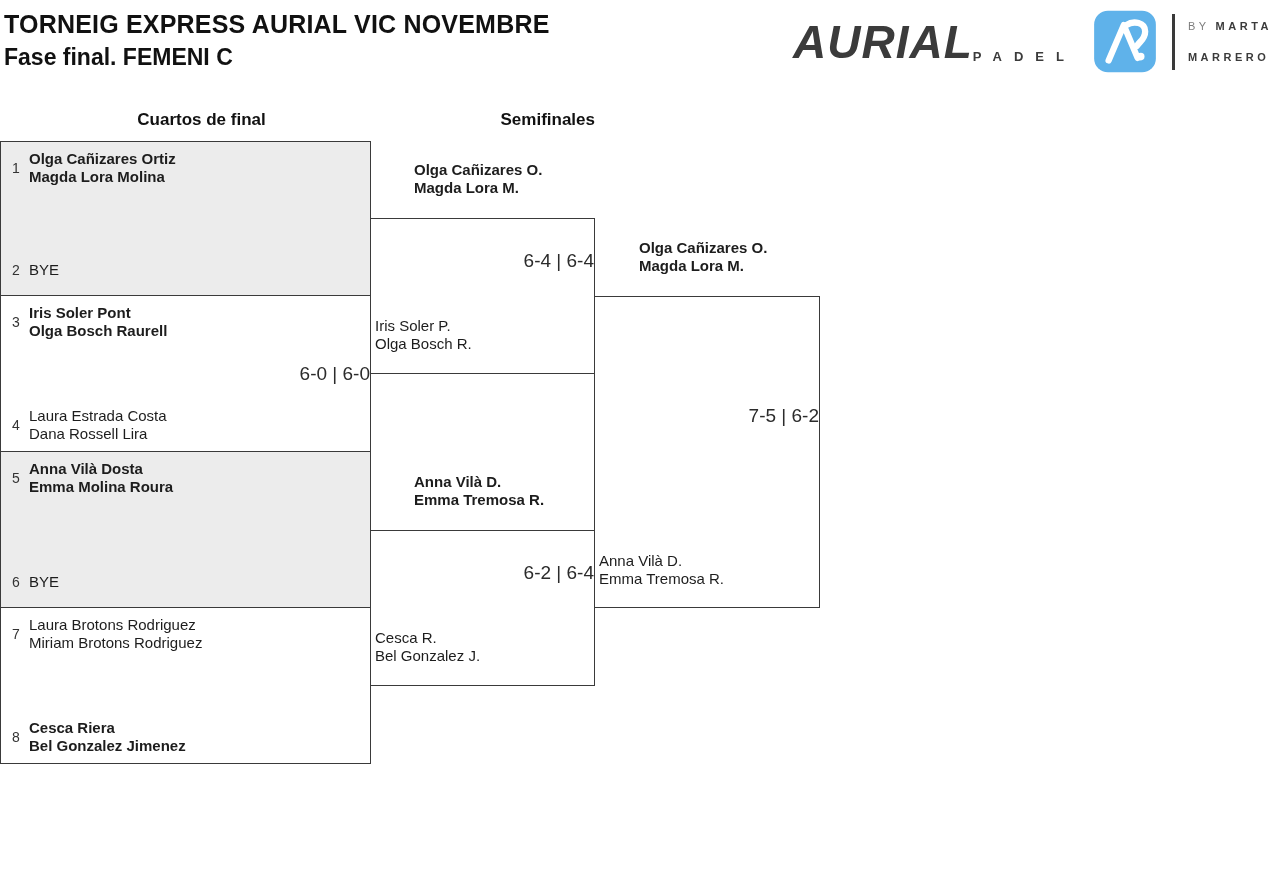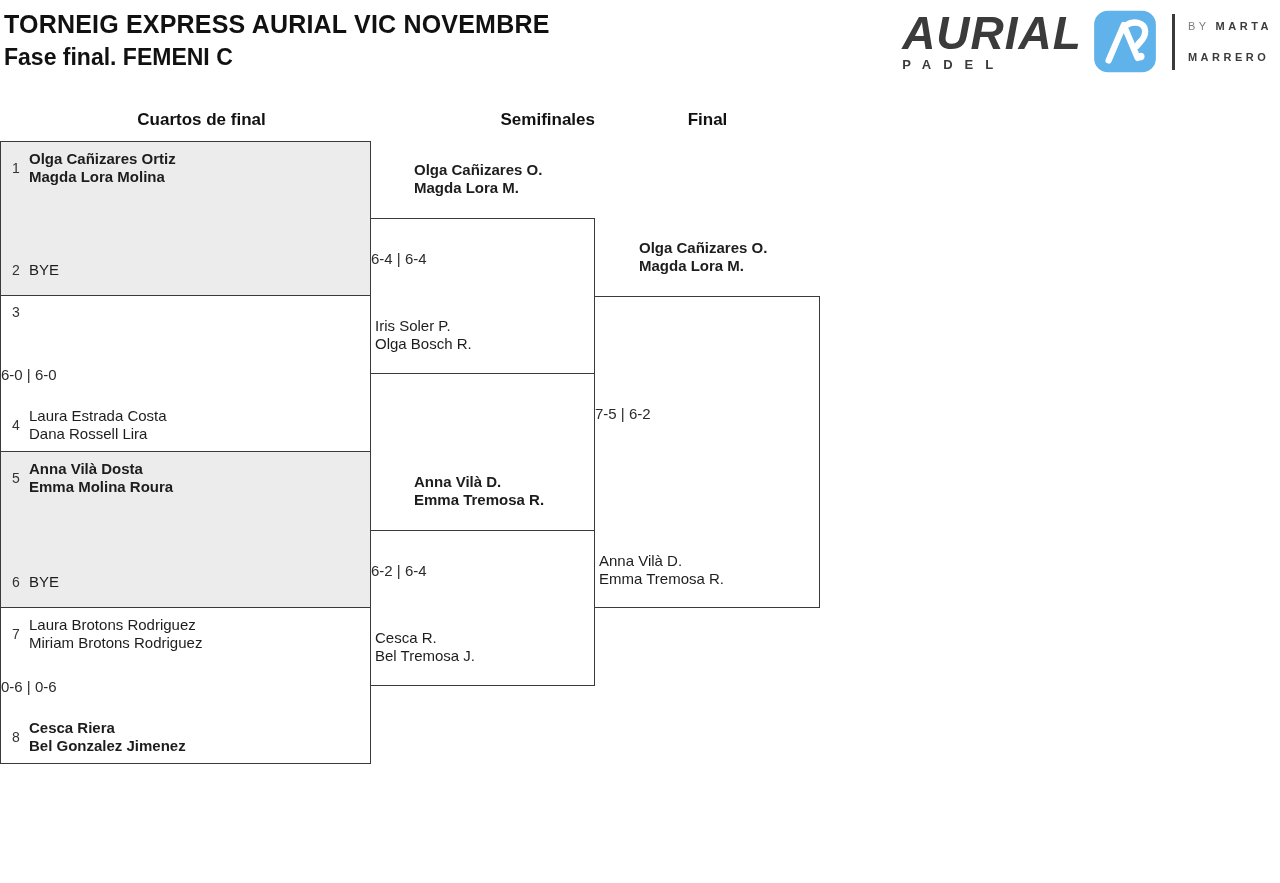--- a/index.html
+++ b/index.html
@@ -6,21 +6,21 @@
   html,body { width:1280px; height:883px; background:#ffffff; overflow:hidden;
               font-family:"Liberation Sans", sans-serif; color:#1d1d1d; }
   .page { position:relative; width:1280px; height:790px; }
 
   
   .title-block { position:absolute; left:4px; top:8px; }
   .title-block h1 { font-size:25px; line-height:33px; font-weight:700; color:#111; letter-spacing:.2px; }
   .title-block h2 { font-size:23px; line-height:32px; font-weight:700; color:#111; }
 
   .logo { position:absolute; top:10px; right:8px; display:flex; align-items:center; }
-  .wordmark-col { display:flex; flex-direction:column; margin-right:10px; }
+  .wordmark-col { display:flex; flex-direction:row; align-items:flex-end; margin-right:10px; }
   .wordmark { font-size:46px; line-height:44px; font-weight:700; font-style:italic;
               color:#3b3b3b; letter-spacing:1px; }
   .wordmark-sub { font-size:13px; font-weight:700; color:#3b3b3b; letter-spacing:12px;
                   margin-top:2px; margin-right:6px; }
   .badge { width:66px; height:63px; }
   .logo-divider { width:3px; height:56px; background:#3a3a3a; margin:0 13px 0 14px; }
   .byline { display:flex; flex-direction:column; justify-content:space-between; gap:18px; }
   .byline-row { font-size:11px; line-height:13px; letter-spacing:3.5px; white-space:nowrap; }
   .by-prefix { color:#7d7d7d; font-weight:400; margin-right:6px; }
   .by-name { color:#3b3b3b; font-weight:700; }
@@ -48,21 +48,21 @@
   .fbox { left:594px; width:226px; top:296px; height:312px; }
 
   .team-row { position:absolute; left:8px; right:8px; display:flex; align-items:center; }
   .team-row.pos-top { top:8px; }
   .team-row.pos-bottom { bottom:8px; }
   .team-row.pos-bye { bottom:16px; }
   .seed { width:14px; flex:0 0 14px; text-align:center; font-size:14px; color:#333; }
   .team-names { margin-left:6px; font-size:15px; line-height:18px; color:#1d1d1d; }
   .team-names.winner { font-weight:700; }
 
-  .score { position:absolute; left:0; right:0; text-align:left; font-size:15px; color:#2b2b2b; }
+  .score { position:absolute; left:0; right:0; text-align:right; font-size:19px; color:#2b2b2b; }
   .score.qf-score { top:50%; transform:translateY(-50%); }
   .score.sf-score { top:31px; }
   .score.f-score { top:108px; }
 
   .advancer { position:absolute; font-size:15px; line-height:18px; color:#1d1d1d; }
   .advancer.winner { font-weight:700;margin-left:36px; }
   .adv-sf1 { left:378px; top:161px; }
   .adv-sf2 { left:378px; top:473px; }
   .adv-f   { left:603px; top:239px; }
   .loser-in-box { position:absolute; left:4px; font-size:15px; line-height:18px; color:#1d1d1d; }
@@ -96,41 +96,44 @@
         <span class="by-prefix">BY</span><span class="by-name">MARTA</span>
       </div>
       <div class="byline-row">
         <span class="by-name">MARRERO</span>
       </div>
     </div>
   </div>
 
   <div class="col-header hdr-qf">Cuartos de final</div>
   <div class="col-header hdr-sf">Semifinales</div>
-  <div class="col-header hdr-f">Final</div>
 
   <div class="match-box qf qf1 shaded">
     <div class="team-row pos-top">
       <span class="seed">1</span>
       <div class="team-names winner">
         <div>Olga Cañizares Ortiz</div>
         <div>Magda Lora Molina</div>
       </div>
     </div>
     <div class="team-row pos-bye">
       <span class="seed">2</span>
       <div class="team-names">
         <div>BYE</div>
       </div>
     </div>
   </div>
 
   <div class="match-box qf qf2">
     <div class="team-row pos-top">
       <span class="seed">3</span>
+      <div class="team-names winner">
+        <div>Iris Soler Pont</div>
+        <div>Olga Bosch Raurell</div>
+      </div>
     </div>
     <div class="score qf-score">6-0 | 6-0</div>
     <div class="team-row pos-bottom">
       <span class="seed">4</span>
       <div class="team-names">
         <div>Laura Estrada Costa</div>
         <div>Dana Rossell Lira</div>
       </div>
     </div>
   </div>
@@ -152,21 +155,20 @@
   </div>
 
   <div class="match-box qf qf4">
     <div class="team-row pos-top">
       <span class="seed">7</span>
       <div class="team-names">
         <div>Laura Brotons Rodriguez</div>
         <div>Miriam Brotons Rodriguez</div>
       </div>
     </div>
-    <div class="score qf-score">0-6 | 0-6</div>
     <div class="team-row pos-bottom">
       <span class="seed">8</span>
       <div class="team-names winner">
         <div>Cesca Riera</div>
         <div>Bel Gonzalez Jimenez</div>
       </div>
     </div>
   </div>
 
   <div class="advancer winner adv-sf1">
@@ -183,21 +185,21 @@
     <div class="loser-in-box sf-loser">
       <div>Iris Soler P.</div>
       <div>Olga Bosch R.</div>
     </div>
   </div>
 
   <div class="match-box sf sf2">
     <div class="score sf-score">6-2 | 6-4</div>
     <div class="loser-in-box sf-loser">
       <div>Cesca R.</div>
-      <div>Bel Tremosa J.</div>
+      <div>Bel Gonzalez J.</div>
     </div>
   </div>
 
   <div class="advancer winner adv-f">
     <div>Olga Cañizares O.</div>
     <div>Magda Lora M.</div>
   </div>
 
   <div class="match-box fbox">
     <div class="score f-score">7-5 | 6-2</div>

